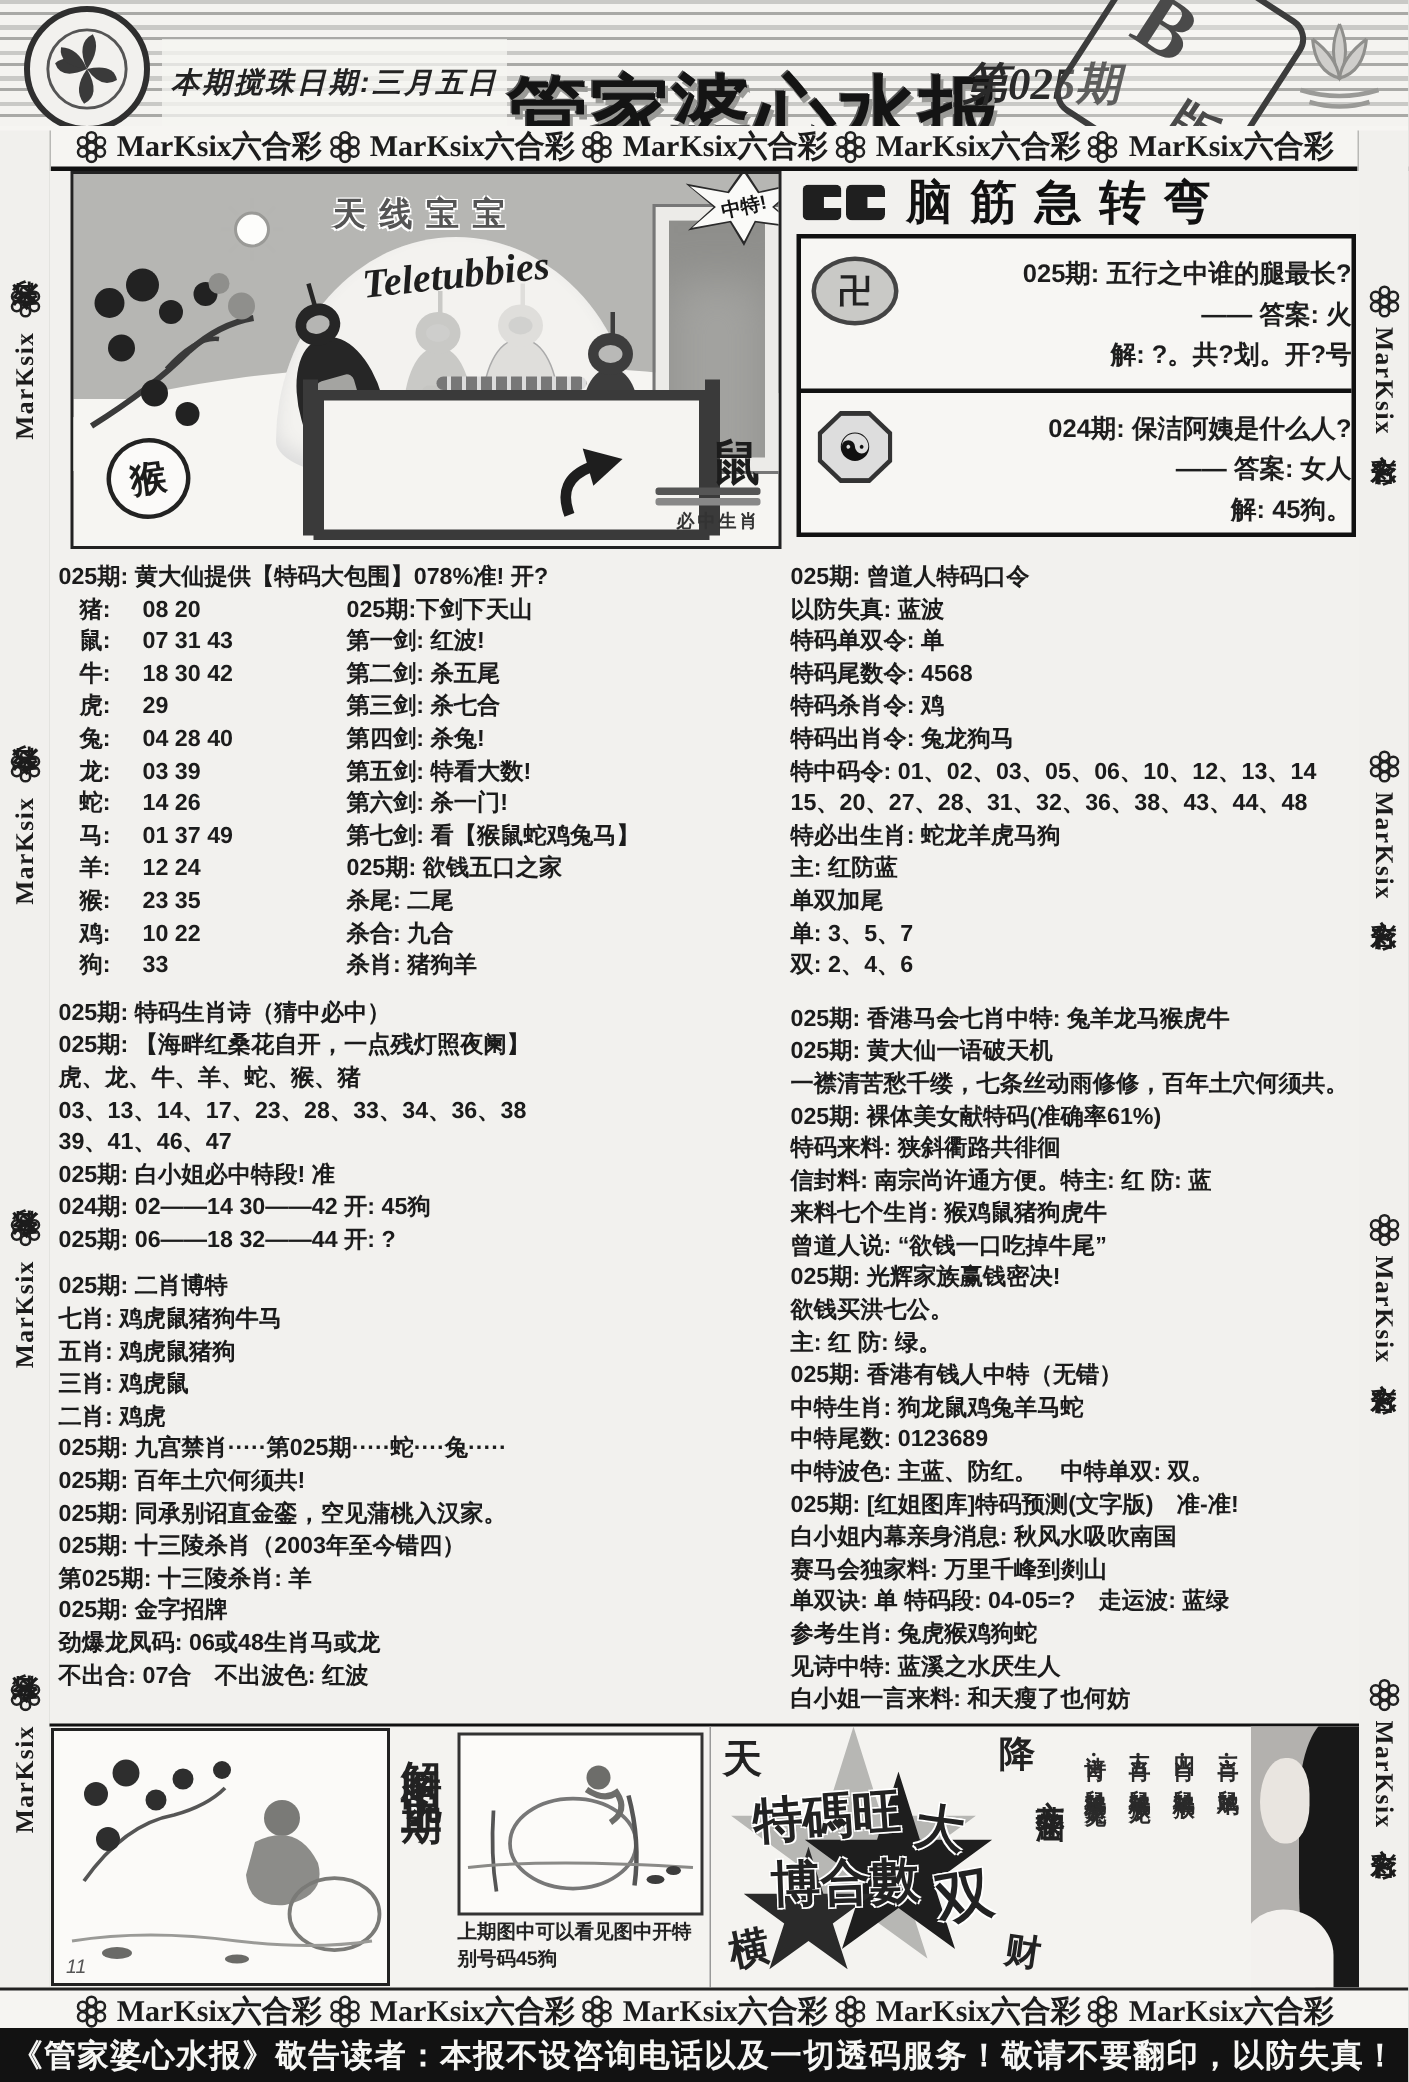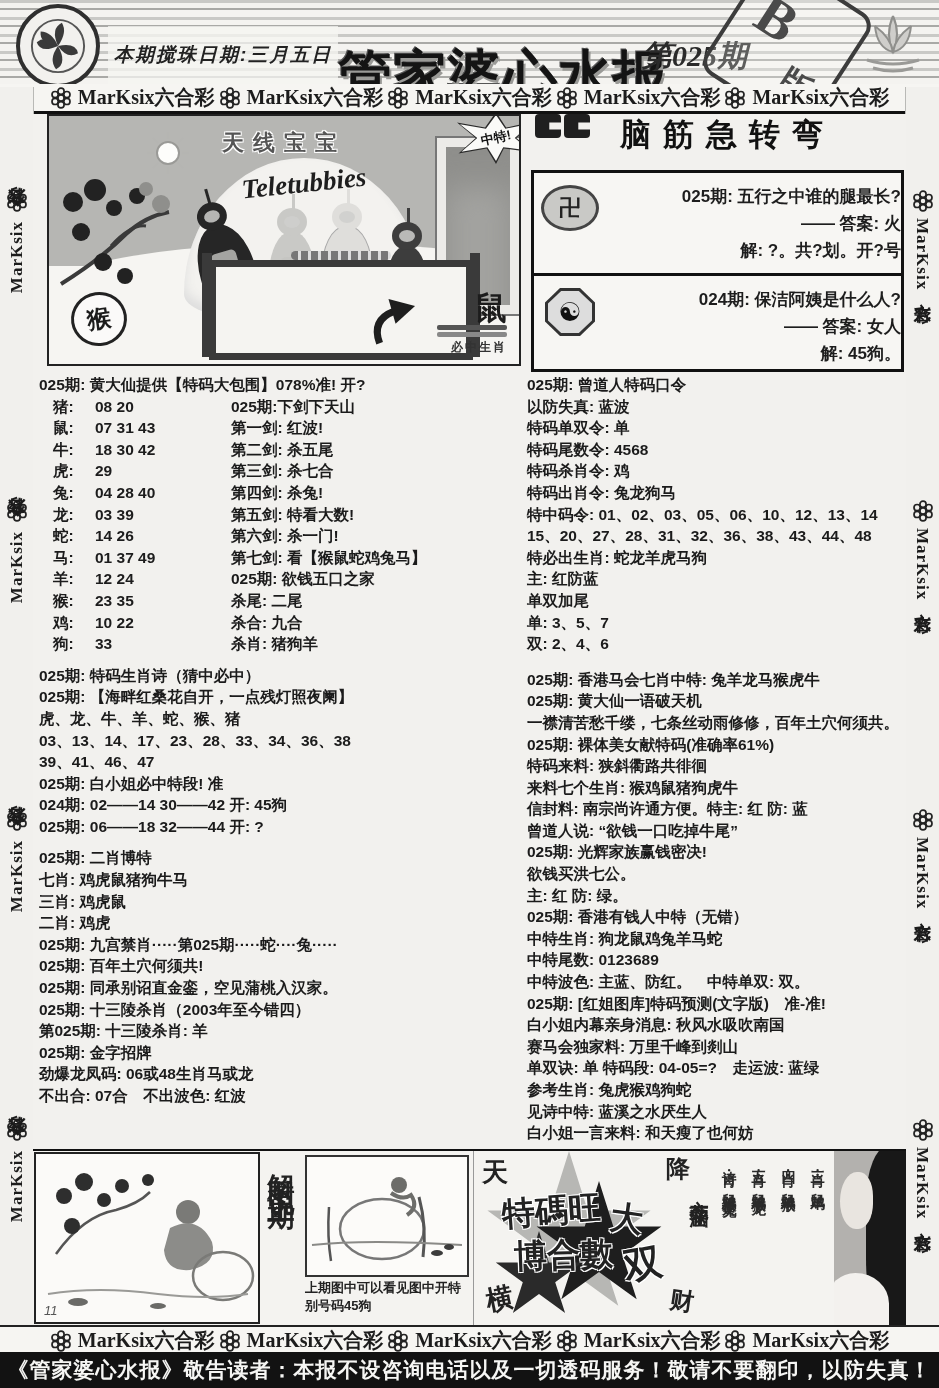--- a/index.html
+++ b/index.html
@@ -83,21 +83,21 @@
   .stamp-monkey{position:absolute;left:22px;bottom:18px;width:50px;height:48px;border:3px solid #222;
     border-radius:50%;display:flex;align-items:center;justify-content:center;font-size:24px;font-weight:900;
     transform:rotate(-8deg);background:rgba(255,255,255,.5);}
   .rat-hint{position:absolute;right:12px;bottom:8px;width:130px;text-align:right;}
   .rat-hint svg{position:absolute;left:-8px;bottom:6px;width:62px;height:56px;}
   .rat-char{font-size:32px;font-weight:900;line-height:30px;font-family:"Liberation Serif",serif;}
   .rat-ul{width:70px;height:5px;background:#555;margin:2px 0 2px auto;border-radius:2px;box-shadow:0 7px 0 #888;}
   .rat-cap{margin-top:9px;font-size:12px;font-weight:900;color:#333;letter-spacing:2px;}
   
   .bt{position:relative;flex:1;}
-  .bt-titlebar{display:flex;gap:30px;height:56px;}
+  .bt-titlebar{display:flex;align-items:center;gap:14px;height:42px;}
   .bt-logo{display:flex;gap:3px;margin-left:4px;}
   .bt-logo i{width:26px;height:24px;background:#1f1f1f;border-radius:4px;
     clip-path:polygon(0 0,100% 0,100% 35%,55% 35%,55% 65%,100% 65%,100% 100%,0 100%);}
   .bt-title{font-size:31px;font-weight:900;letter-spacing:12px;color:#111;white-space:nowrap;}
   .bt-box{border:3px solid #111;height:196px;background:#f7f6f3;}
   .bt-item{display:flex;height:96px;padding:2px 0;}
   .bt-item.first{border-bottom:3px solid #111;}
   .bt-ic{width:72px;display:flex;align-items:flex-start;justify-content:center;padding-top:10px;}
   .ic-oval{width:52px;height:40px;border:3px solid #444;border-radius:50%;background:#c9c9c6;
     display:flex;align-items:center;justify-content:center;font-size:22px;font-weight:900;color:#222;}
@@ -615,20 +615,21 @@
             <div class="line">39、41、46、47</div>
             <div class="line">025期: 白小姐必中特段! 准</div>
             <div class="line">024期: 02——14 30——42 开: 45狗</div>
             <div class="line">025期: 06——18 32——44 开: ?</div>
           </div>
         <div class="gap10"></div>
         <div>
 
         <div class="line">025期: 二肖博特</div>
             <div class="line">七肖: 鸡虎鼠猪狗牛马</div>
+            <div class="line">五肖: 鸡虎鼠猪狗</div>
             <div class="line">三肖: 鸡虎鼠</div>
             <div class="line">二肖: 鸡虎</div>
             <div class="line">025期: 九宫禁肖·····第025期·····蛇····兔·····</div>
             <div class="line">025期: 百年土穴何须共!</div>
             <div class="line">025期: 同承别诏直金銮，空见蒲桃入汉家。</div>
             <div class="line">025期: 十三陵杀肖（2003年至今错四）</div>
             <div class="line">第025期: 十三陵杀肖: 羊</div>
             <div class="line">025期: 金字招牌</div>
             <div class="line">劲爆龙凤码: 06或48生肖马或龙</div>
             <div class="line">不出合: 07合　不出波色: 红波</div>
@@ -652,22 +653,22 @@
             <div class="line">双: 2、4、6</div>
           </div>
         <div class="gap14"></div>
         <div>
 
         <div class="line">025期: 香港马会七肖中特: 兔羊龙马猴虎牛</div>
             <div class="line">025期: 黄大仙一语破天机</div>
             <div class="line">一襟清苦愁千缕，七条丝动雨修修，百年土穴何须共。</div>
             <div class="line">025期: 裸体美女献特码(准确率61%)</div>
             <div class="line">特码来料: 狭斜衢路共徘徊</div>
+            <div class="line">信封料: 南宗尚许通方便。特主: 红 防: 蓝</div>
             <div class="line">来料七个生肖: 猴鸡鼠猪狗虎牛</div>
-            <div class="line">信封料: 南宗尚许通方便。特主: 红 防: 蓝</div>
             <div class="line">曾道人说: “欲钱一口吃掉牛尾”</div>
             <div class="line">025期: 光辉家族赢钱密决!</div>
             <div class="line">欲钱买洪七公。</div>
             <div class="line">主: 红 防: 绿。</div>
             <div class="line">025期: 香港有钱人中特（无错）</div>
             <div class="line">中特生肖: 狗龙鼠鸡兔羊马蛇</div>
             <div class="line">中特尾数: 0123689</div>
             <div class="line">中特波色: 主蓝、防红。　中特单双: 双。</div>
             <div class="line">025期: [红姐图库]特码预测(文字版)　准-准!</div>
             <div class="line">白小姐内幕亲身消息: 秋风水吸吹南国</div>

